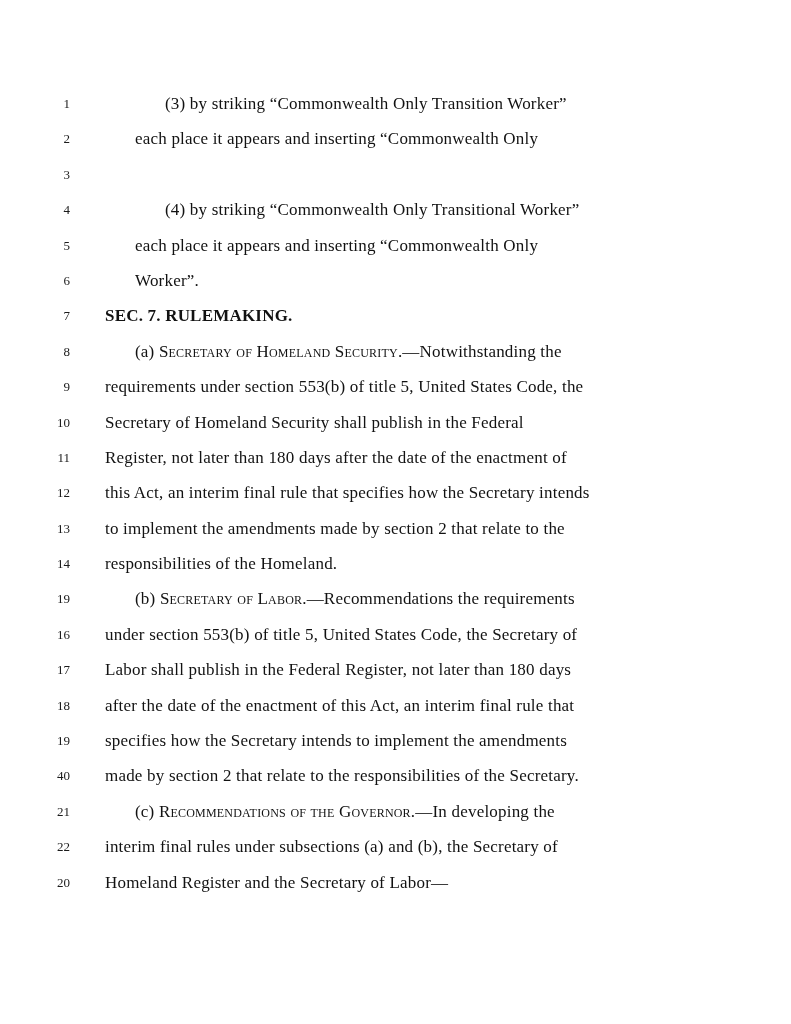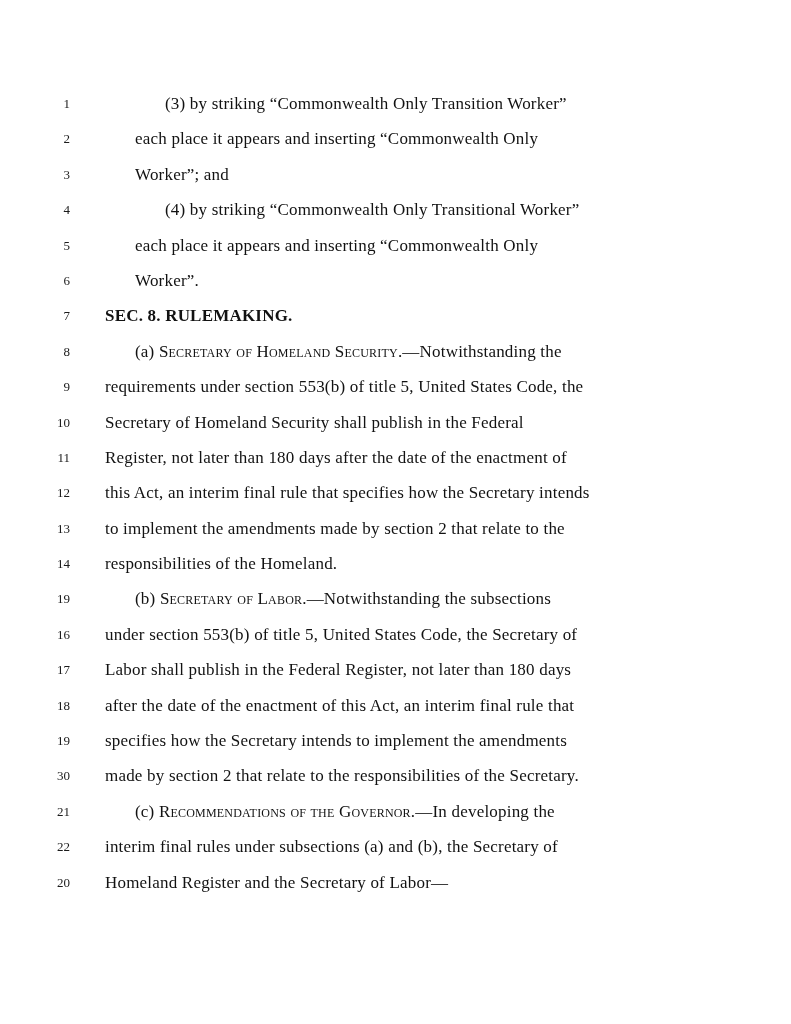--- a/index.html
+++ b/index.html
@@ -60,37 +60,36 @@
       <div class="line">
         <span class="line-number">1</span>
         <span class="line-text indent2"><span class="seg-normal">(3) by striking “Commonwealth Only Transition Worker”</span></span>
       </div>
       <div class="line">
         <span class="line-number">2</span>
         <span class="line-text indent1"><span class="seg-normal">each place it appears and inserting “Commonwealth Only</span></span>
       </div>
       <div class="line">
         <span class="line-number">3</span>
-        <span class="line-text indent1"><span class="seg-normal">Worker”; and</span></span>
       </div>
       <div class="line">
         <span class="line-number">4</span>
         <span class="line-text indent2"><span class="seg-normal">(4) by striking “Commonwealth Only Transitional Worker”</span></span>
       </div>
       <div class="line">
         <span class="line-number">5</span>
         <span class="line-text indent1"><span class="seg-normal">each place it appears and inserting “Commonwealth Only</span></span>
       </div>
       <div class="line">
         <span class="line-number">6</span>
         <span class="line-text indent1"><span class="seg-normal">Worker”.</span></span>
       </div>
       <div class="line">
         <span class="line-number">7</span>
-        <span class="line-text indent0"><span class="seg-bold">SEC. 8. RULEMAKING.</span></span>
+        <span class="line-text indent0"><span class="seg-bold">SEC. 7. RULEMAKING.</span></span>
       </div>
       <div class="line">
         <span class="line-number">8</span>
         <span class="line-text indent1"><span class="seg-normal">(a) </span><span class="seg-smallcaps">Secretary of Homeland Security</span><span class="seg-normal">.—Notwithstanding the</span></span>
       </div>
       <div class="line">
         <span class="line-number">9</span>
         <span class="line-text indent0"><span class="seg-normal">requirements under section 553(b) of title 5, United States Code, the</span></span>
       </div>
       <div class="line">
@@ -108,40 +107,40 @@
       <div class="line">
         <span class="line-number">13</span>
         <span class="line-text indent0"><span class="seg-normal">to implement the amendments made by section 2 that relate to the</span></span>
       </div>
       <div class="line">
         <span class="line-number">14</span>
         <span class="line-text indent0"><span class="seg-normal">responsibilities of the Homeland.</span></span>
       </div>
       <div class="line">
         <span class="line-number">19</span>
-        <span class="line-text indent1"><span class="seg-normal">(b) </span><span class="seg-smallcaps">Secretary of Labor</span><span class="seg-normal">.—Notwithstanding the subsections</span></span>
+        <span class="line-text indent1"><span class="seg-normal">(b) </span><span class="seg-smallcaps">Secretary of Labor</span><span class="seg-normal">.—Recommendations the requirements</span></span>
       </div>
       <div class="line">
         <span class="line-number">16</span>
         <span class="line-text indent0"><span class="seg-normal">under section 553(b) of title 5, United States Code, the Secretary of</span></span>
       </div>
       <div class="line">
         <span class="line-number">17</span>
         <span class="line-text indent0"><span class="seg-normal">Labor shall publish in the Federal Register, not later than 180 days</span></span>
       </div>
       <div class="line">
         <span class="line-number">18</span>
         <span class="line-text indent0"><span class="seg-normal">after the date of the enactment of this Act, an interim final rule that</span></span>
       </div>
       <div class="line">
         <span class="line-number">19</span>
         <span class="line-text indent0"><span class="seg-normal">specifies how the Secretary intends to implement the amendments</span></span>
       </div>
       <div class="line">
-        <span class="line-number">30</span>
+        <span class="line-number">40</span>
         <span class="line-text indent0"><span class="seg-normal">made by section 2 that relate to the responsibilities of the Secretary.</span></span>
       </div>
       <div class="line">
         <span class="line-number">21</span>
         <span class="line-text indent1"><span class="seg-normal">(c) </span><span class="seg-smallcaps">Recommendations of the Governor</span><span class="seg-normal">.—In developing the</span></span>
       </div>
       <div class="line">
         <span class="line-number">22</span>
         <span class="line-text indent0"><span class="seg-normal">interim final rules under subsections (a) and (b), the Secretary of</span></span>
       </div>

